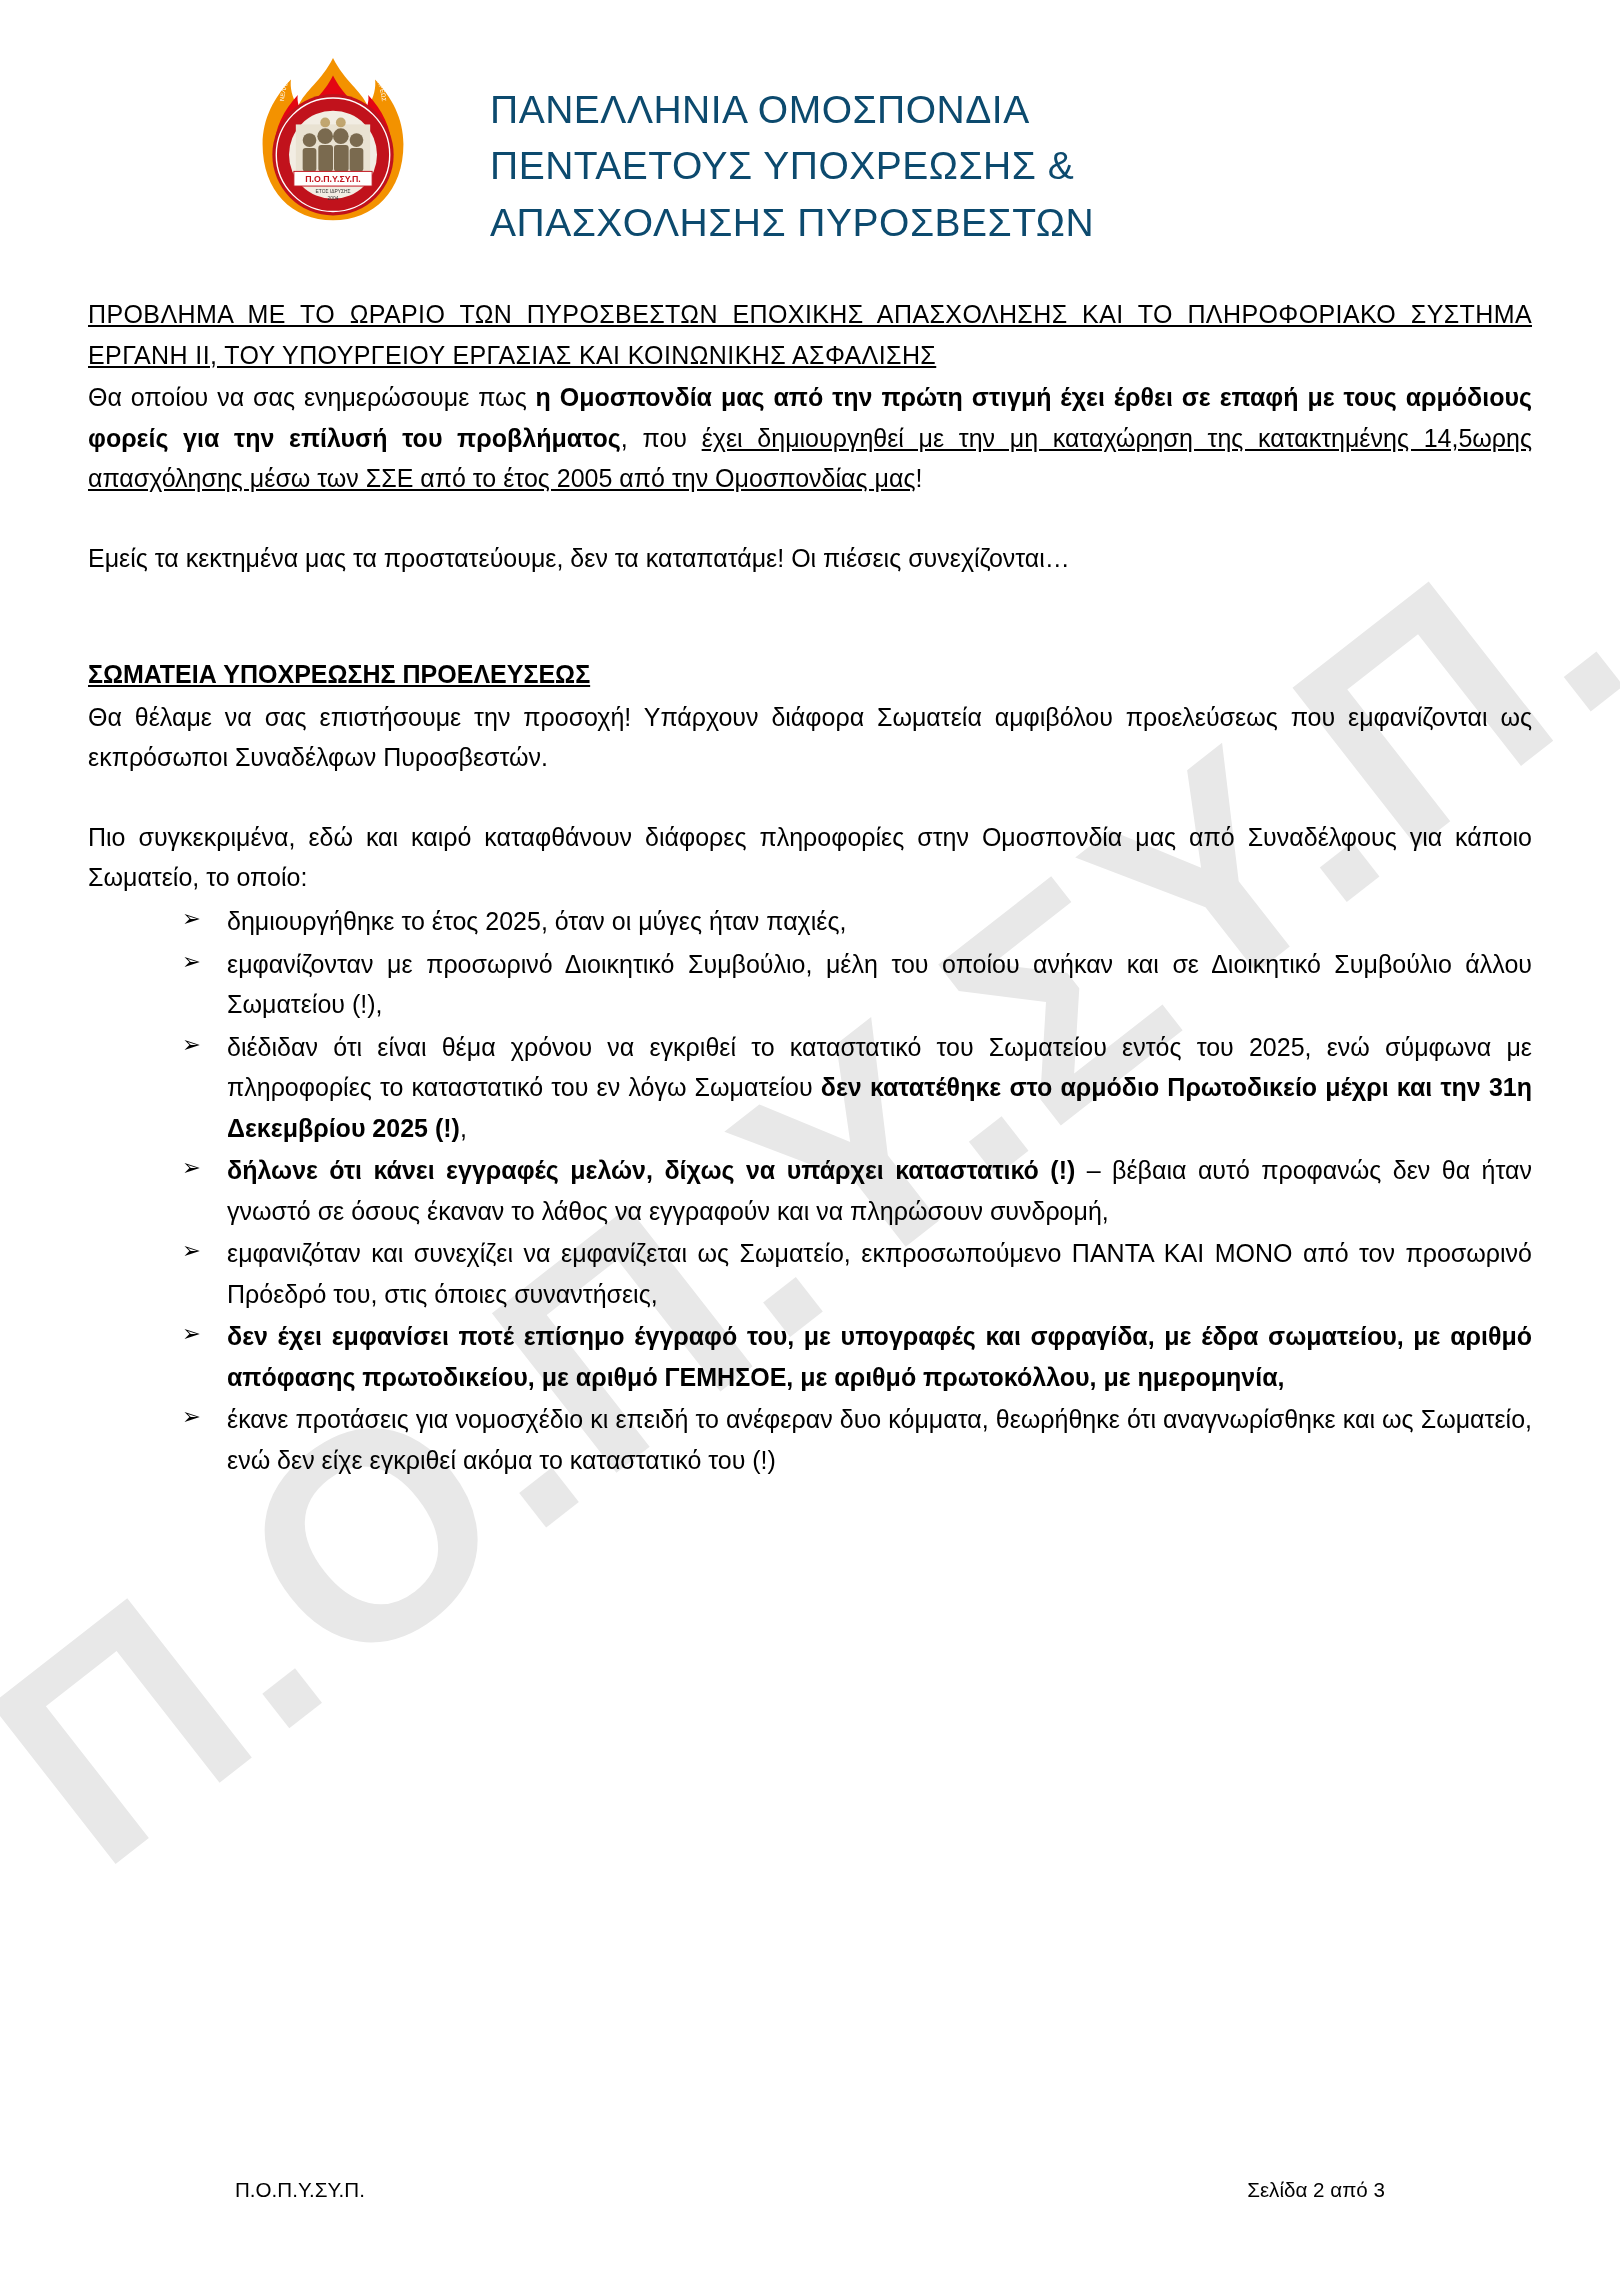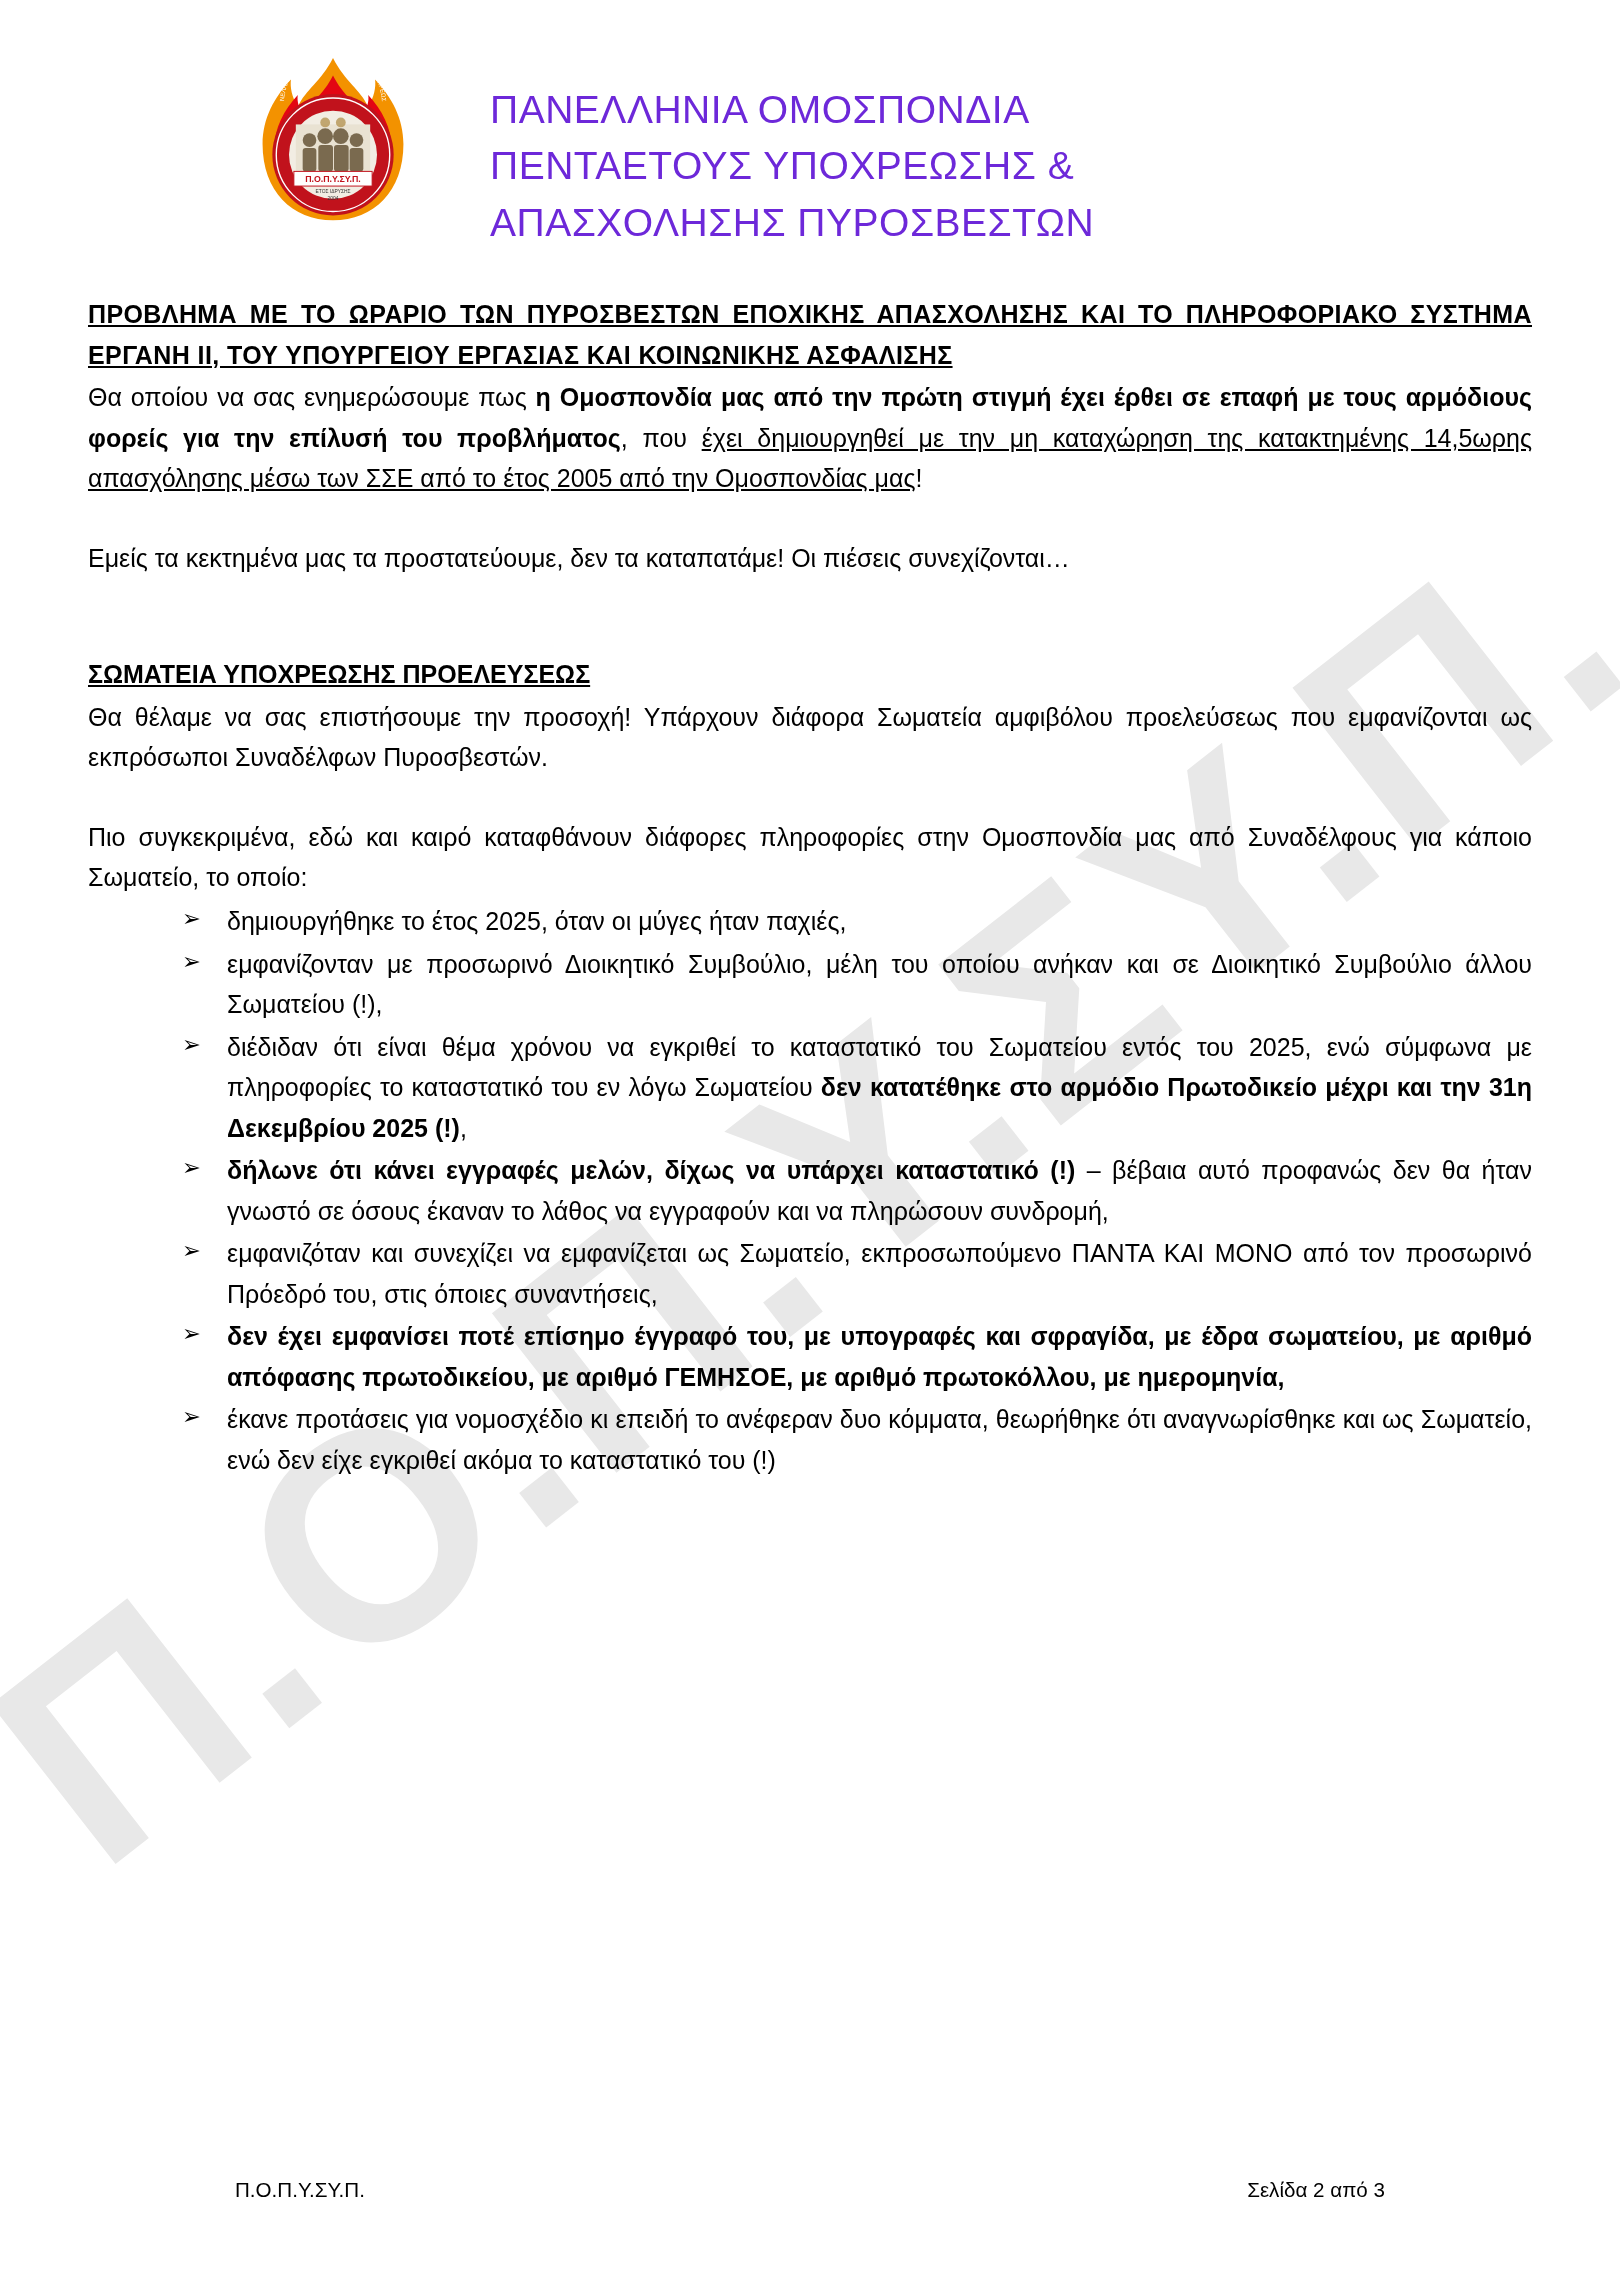--- a/index.html
+++ b/index.html
@@ -45,37 +45,37 @@
     box-sizing: border-box;
   }
   .logo {
     width: 196px;
     height: 225px;
     position: relative;
     flex: 0 0 auto;
   }
   .header-titles {
     margin-left: 59px;
-    color: #6d28d9;
+    color: #0c4a6e;
     font-size: 39px;
     line-height: 1.45;
     letter-spacing: 0.5px;
     white-space: nowrap;
   }
 
   
   .content {
     position: relative;
     z-index: 2;
     padding: 0 88px 0 88px;
     font-size: 25px;
     line-height: 1.62;
   }
   .h-title {
-    font-weight: bold;
+    font-weight: normal;
     text-decoration: underline;
     text-align: justify;
     text-align-last: left;
     margin: 0 0 2px 0;
     letter-spacing: 0.4px;
   }
   .h-title.spaced {
     text-align: justify;
   }
   p.para {

